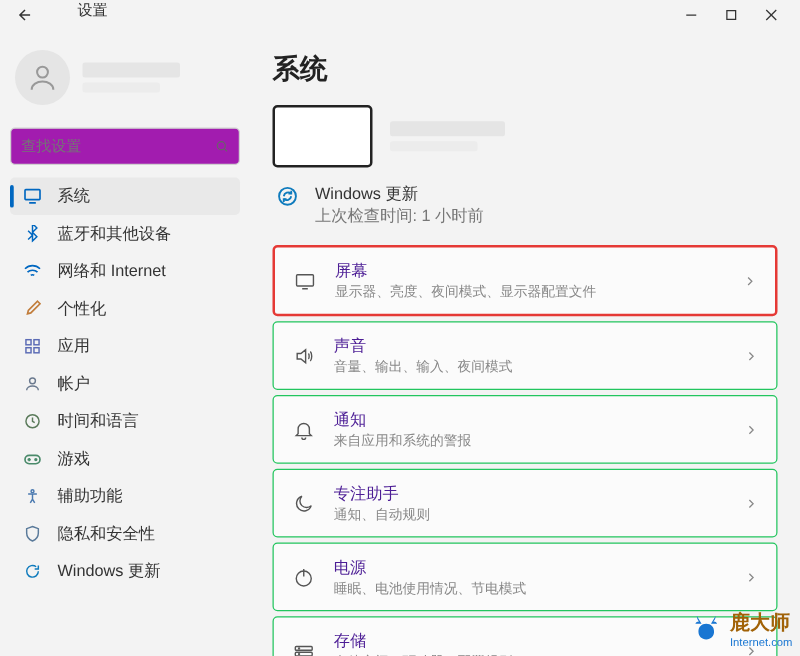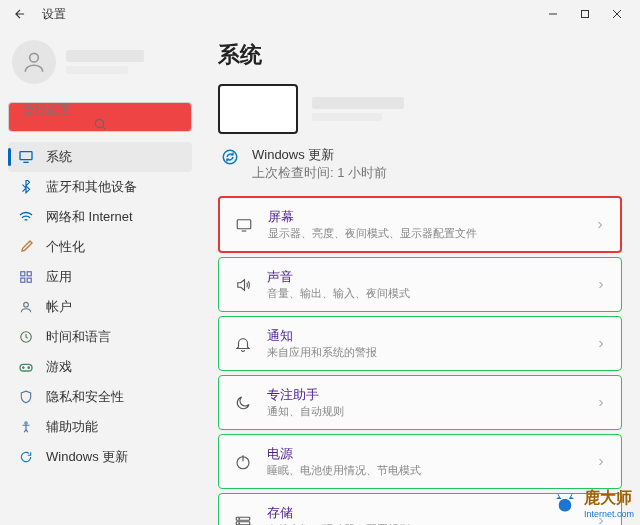--- a/index.html
+++ b/index.html
@@ -1,33 +1,33 @@
 <!DOCTYPE html>
 <html><head>
   <meta charset="utf-8">
   <style>
     * { margin: 0; padding: 0; box-sizing: border-box; font-family: "Segoe UI", "Microsoft YaHei", sans-serif; }
     body { width: 640px; height: 525px; background: #f3f3f3; overflow: hidden; position: relative; }
     
-    .title-bar { height: 28px; display: flex; align-items: center; padding: 0 8px; }
+    .title-bar { height: 28px; display: flex; align-items: flex-start; padding: 0 8px; gap: 20px; }
     .back-btn { width: 24px; height: 24px; display: flex; align-items: center; justify-content: center; cursor: pointer; }
     .title-text { margin-left: 10px; font-size: 12px; color: #333; }
     .win-controls { margin-left: auto; display: flex; gap: 2px; }
     .win-btn { width: 30px; height: 24px; display: flex; align-items: center; justify-content: center; }
     
     .content { display: flex; height: calc(100% - 28px); }
     
     .sidebar { width: 200px; padding: 4px 8px; }
     .user-row { display: flex; align-items: center; gap: 10px; padding: 8px 4px; margin-bottom: 10px; }
     .avatar { width: 44px; height: 44px; border-radius: 50%; background: #e5e5e5; display: flex; align-items: center; justify-content: center; }
     .user-info { flex: 1; }
     .user-name { height: 12px; width: 78px; background: #e5e5e5; border-radius: 2px; margin-bottom: 4px; }
     .user-email { height: 8px; width: 62px; background: #ececec; border-radius: 2px; }
     
-    .search-box { display: flex; align-items: center; background: #ef4444; border: 1px solid #d0d0d0; border-radius: 4px; height: 30px; padding: 0 8px; margin-bottom: 10px; flex-direction: column; }
+    .search-box { display: flex; align-items: center; background: #a21caf; border: 1px solid #d0d0d0; border-radius: 4px; height: 30px; padding: 12px 8px; margin-bottom: 10px; }
     .search-box input { border: none; outline: none; flex: 1; font-size: 12px; background: transparent; }
     
     .nav-list { list-style: none; }
     .nav-item { display: flex; align-items: center; gap: 12px; padding: 6px 10px; border-radius: 4px; font-size: 13px; color: #333; cursor: pointer; position: relative; }
     .nav-item.active { background: #e9e9e9; }
     .nav-item.active::before { content: ""; position: absolute; left: 0; top: 6px; bottom: 6px; width: 3px; background: #0067c0; border-radius: 2px; }
     .nav-icon { width: 16px; height: 16px; display: flex; align-items: center; justify-content: center; }
     
     .main { flex: 1; padding: 12px 18px 0 18px; overflow: hidden; }
     .page-title { font-size: 22px; font-weight: 600; color: #222; margin-bottom: 14px; }
@@ -180,34 +180,34 @@
             <svg width="16" height="16" viewBox="0 0 24 24" fill="none" stroke="#4a8a6a" stroke-width="2">
               <rect x="3" y="8" width="18" height="10" rx="5"></rect>
               <circle cx="16" cy="13" r="1" fill="#4a8a6a"></circle>
               <path d="M8 11v4M6 13h4"></path>
             </svg>
           </span>
         <span>游戏</span>
       </li>
       <li class="nav-item">
         <span class="nav-icon">
-            <svg width="14" height="14" viewBox="0 0 24 24" fill="none" stroke="#5a7a9a" stroke-width="2">
-              <path d="M12 2l8 3v6c0 5-3 9-8 11-5-2-8-6-8-11V5z"></path>
-            </svg>
-          </span>
-        <span>隐私和安全性</span>
-      </li>
-      <li class="nav-item">
-        <span class="nav-icon">
             <svg width="14" height="14" viewBox="0 0 24 24" fill="none" stroke="#4b7ab0" stroke-width="2">
               <circle cx="12" cy="5" r="2"></circle>
               <path d="M6 9h12M12 9v7M9 21l3-5 3 5"></path>
             </svg>
           </span>
         <span>辅助功能</span>
+      </li>
+      <li class="nav-item">
+        <span class="nav-icon">
+            <svg width="14" height="14" viewBox="0 0 24 24" fill="none" stroke="#5a7a9a" stroke-width="2">
+              <path d="M12 2l8 3v6c0 5-3 9-8 11-5-2-8-6-8-11V5z"></path>
+            </svg>
+          </span>
+        <span>隐私和安全性</span>
       </li>
       <li class="nav-item">
         <span class="nav-icon">
             <svg width="14" height="14" viewBox="0 0 24 24" fill="none" stroke="#0f7bbd" stroke-width="2">
               <path d="M20 12a8 8 0 11-3-6.2M20 4v5h-5"></path>
             </svg>
           </span>
         <span>Windows 更新</span>
       </li>
     </ul>

